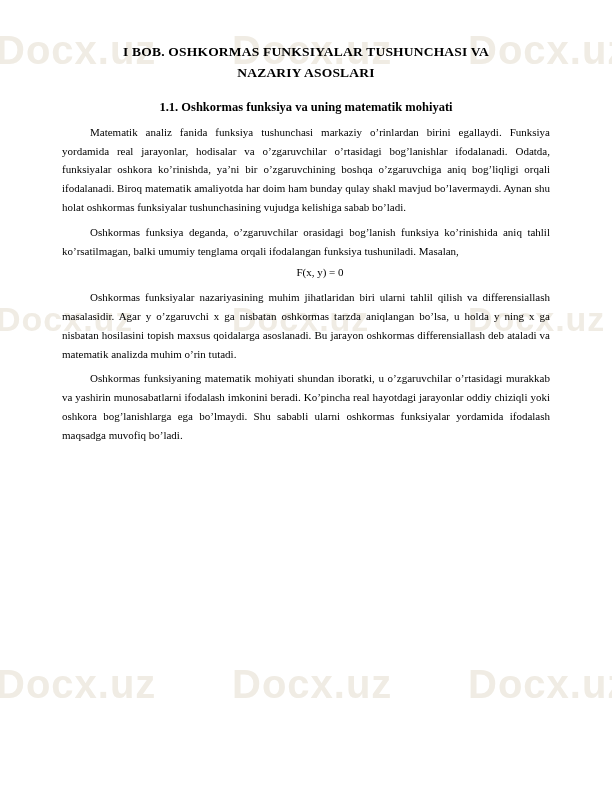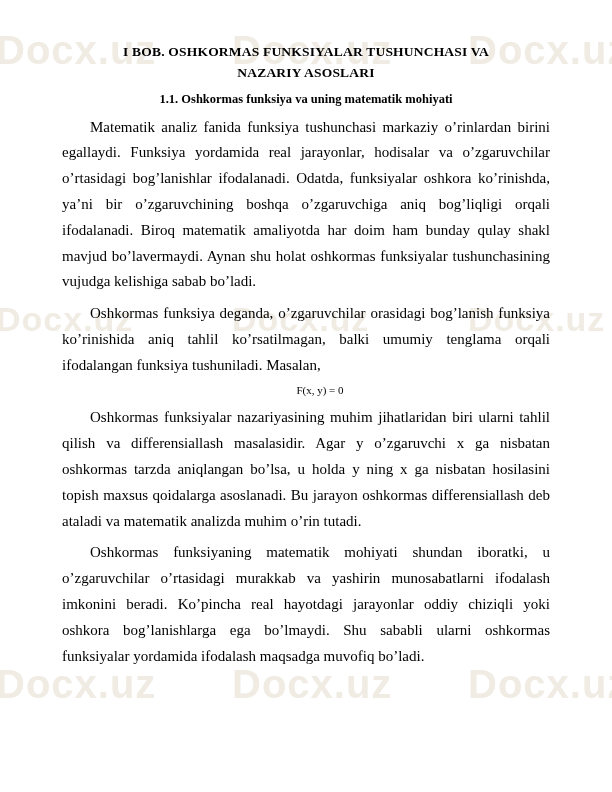--- a/index.html
+++ b/index.html
@@ -51,26 +51,26 @@
     font-weight: bold;
     text-align: center;
     margin: 0;
     line-height: 1.55;
     letter-spacing: 0.2px;
   }
   h2.section-title {
     font-size: 12.5px;
     font-weight: bold;
     text-align: center;
-    margin: 6px 0 2px 0;
+    margin: 14px 0 2px 0;
     line-height: 1.5;
   }
 
   p.body {
-    font-size: 15px;
+    font-size: 11px;
     line-height: 1.72;
     text-align: justify;
     text-justify: inter-word;
     margin: 6px 0 0 0;
     text-indent: 28px;
   }
   p.formula {
     font-size: 11px;
     line-height: 1.72;
     margin: 2px 0 0 0;

